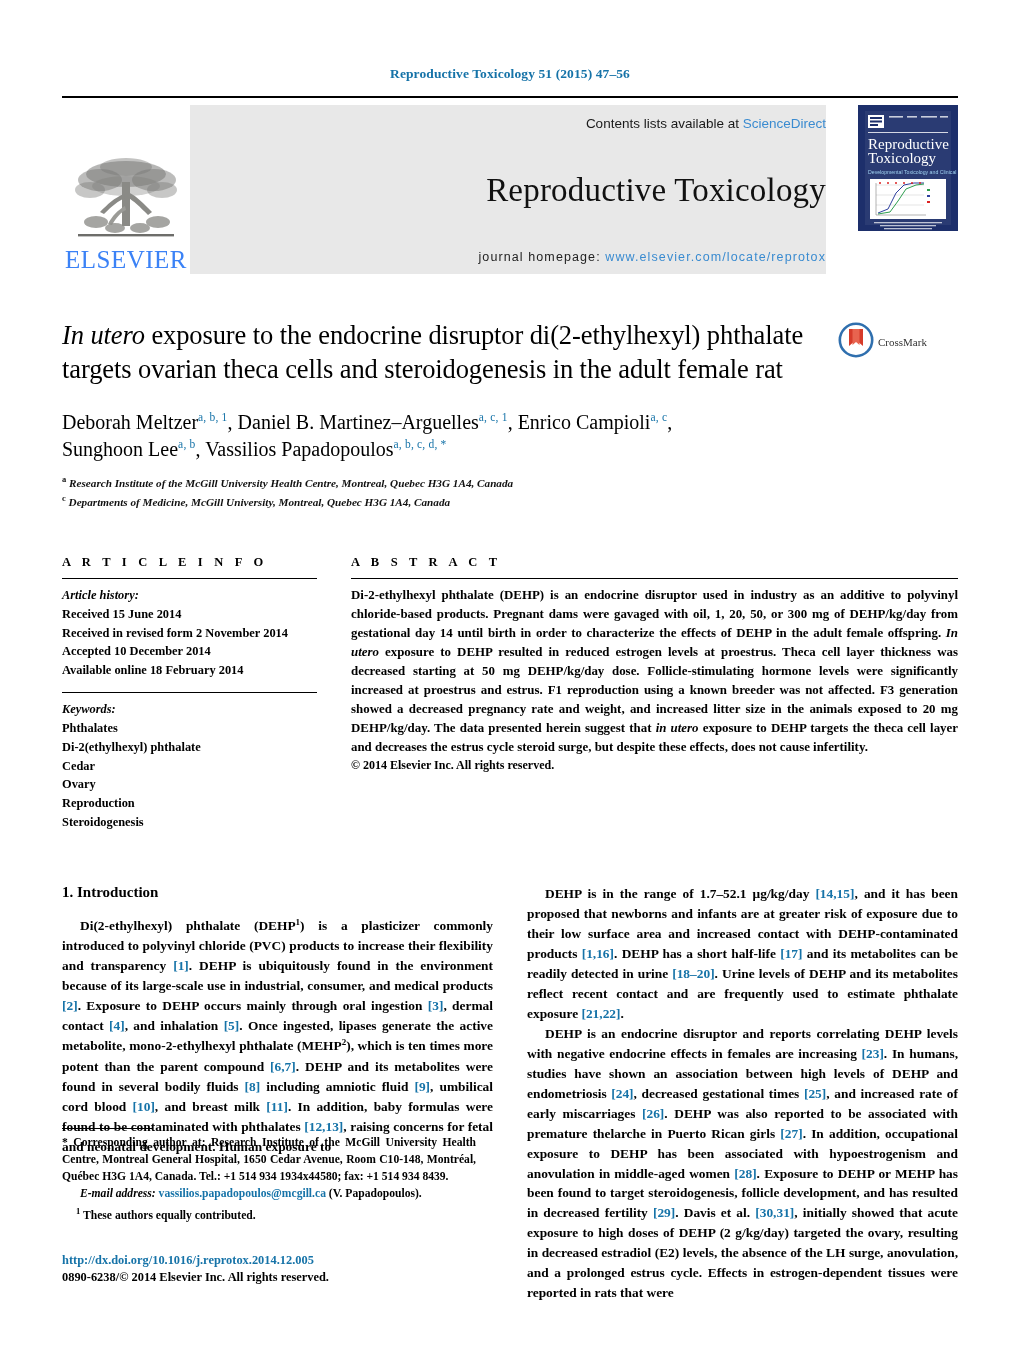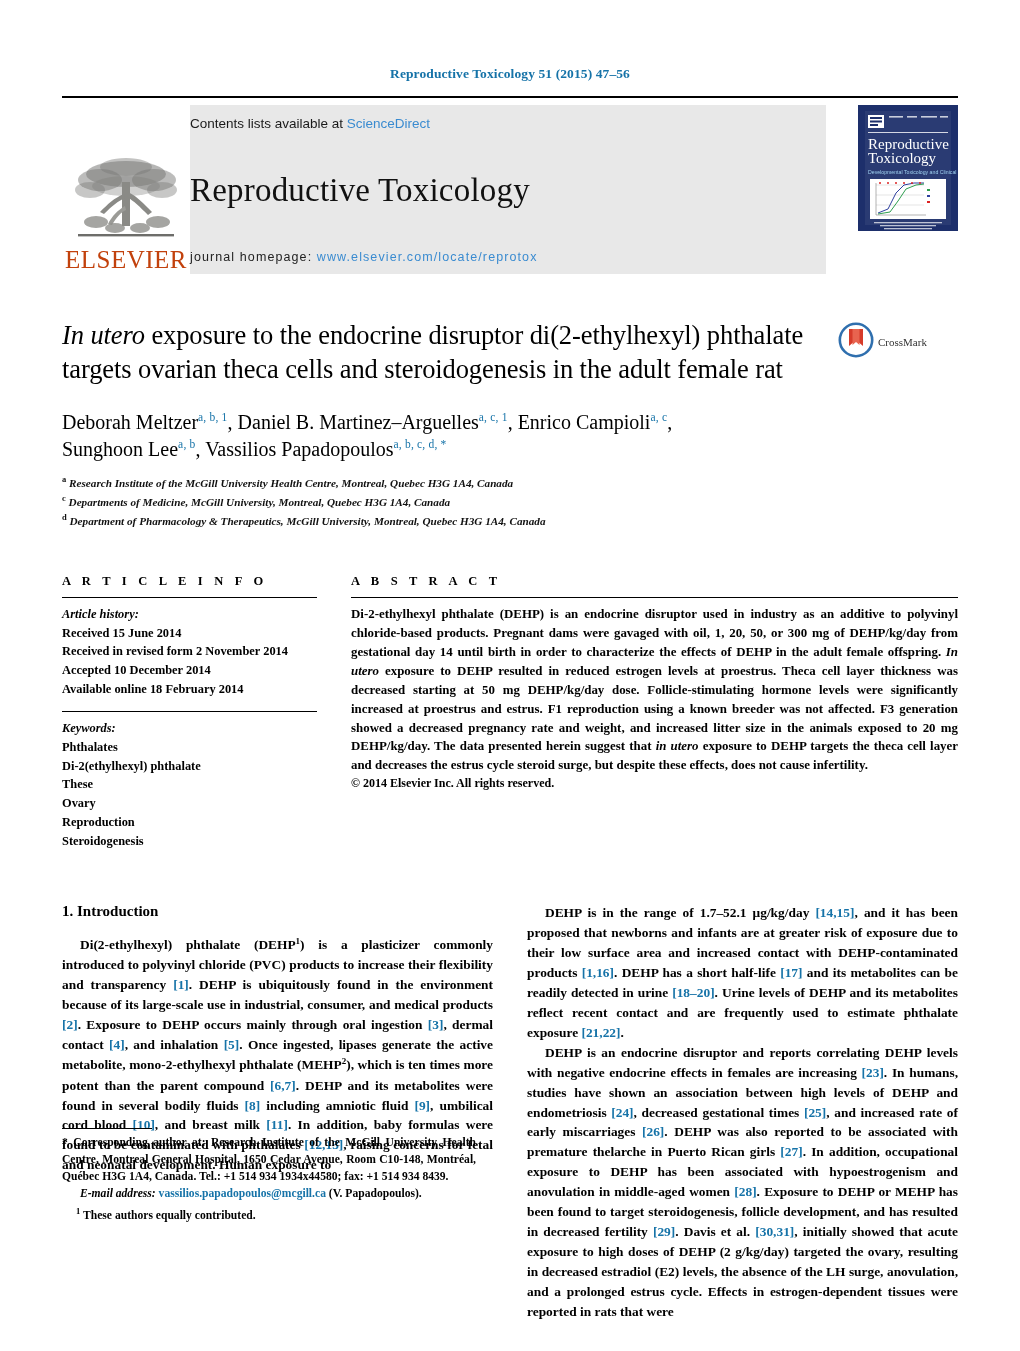--- a/index.html
+++ b/index.html
@@ -40,32 +40,32 @@
     flex: 0 0 128px;
     display: flex;
     flex-direction: column;
     align-items: center;
     justify-content: flex-end;
     padding-bottom: 2px;
   }
   .tree-svg { display:block; }
   .elsevier-word {
     font-family: "Liberation Serif", serif;
-    color: #c2410c;
+    color: #3b82f6;
     font-size: 25px;
     letter-spacing: .5px;
     line-height: 1;
     margin-top: 1px;
   }
   .banner-center {
     flex: 1 1 auto;
     background: #e8e8e8;
     display: flex;
     flex-direction: column;
-    align-items: flex-start;
+    align-items: flex-end;
     justify-content: space-between;
     padding: 11px 0 10px 0;
     min-height: 122px;
     gap: 41px;
   }
   .contents-line {
     font-family: "Liberation Sans", sans-serif;
     font-size: 13.5px;
     color: #1a1a1a;
   }
@@ -368,41 +368,40 @@
     </div>
   </div>
 
   <div class="authors">
     <span><span>Deborah Meltzer</span><sup>a, b, 1</sup></span><span>, </span><span><span>Daniel B. Martinez–Arguelles</span><sup>a, c, 1</sup></span><span>, </span><span><span>Enrico Campioli</span><sup>a, c</sup></span><span>,<br></span><span><span>Sunghoon Lee</span><sup>a, b</sup></span><span>, </span><span><span>Vassilios Papadopoulos</span><sup>a, b, c, d, *</sup></span>
   </div>
 
   <div class="affiliations">
     <div><span class="aff-sup">a</span> <span>Research Institute of the McGill University Health Centre, Montreal, Quebec H3G 1A4, Canada</span></div>
     <div><span class="aff-sup">c</span> <span>Departments of Medicine, McGill University, Montreal, Quebec H3G 1A4, Canada</span></div>
-    <div><span class="aff-sup">d</span> <span>Department of Pharmacology &amp; Therapeutics, McGill University, Montreal, Quebec H3G 1A4, Canada</span></div>
   </div>
 
   <div class="info-abstract">
 
     <div class="col-info">
       <div class="section-head">A R T I C L E   I N F O</div>
       <div class="rule"></div>
       <div class="info-body">
         <div class="lbl">Article history:</div>
         <div>Received 15 June 2014</div>
         <div>Received in revised form 2 November 2014</div>
         <div>Accepted 10 December 2014</div>
         <div>Available online 18 February 2014</div>
       </div>
       <div class="rule-thin"></div>
       <div class="info-body">
         <div class="lbl">Keywords:</div>
         <div>Phthalates</div>
         <div>Di-2(ethylhexyl) phthalate</div>
-        <div>These</div>
+        <div>Cedar</div>
         <div>Ovary</div>
         <div>Reproduction</div>
         <div>Steroidogenesis</div>
       </div>
     </div>
 
     <div class="col-abstract">
       <div class="section-head">A B S T R A C T</div>
       <div class="rule"></div>
       <div class="abstract-body"><span>Di-2-ethylhexyl phthalate (DEHP) is an endocrine disruptor used in industry as an additive to polyvinyl chloride-based products. Pregnant dams were gavaged with oil, 1, 20, 50, or 300 mg of DEHP/kg/day from gestational day 14 until birth in order to characterize the effects of DEHP in the adult female offspring. </span><em>In utero</em><span> exposure to DEHP resulted in reduced estrogen levels at proestrus. Theca cell layer thickness was decreased starting at 50 mg DEHP/kg/day dose. Follicle-stimulating hormone levels were significantly increased at proestrus and estrus. F1 reproduction using a known breeder was not affected. F3 generation showed a decreased pregnancy rate and weight, and increased litter size in the animals exposed to 20 mg DEHP/kg/day. The data presented herein suggest that </span><em>in utero</em><span> exposure to DEHP targets the theca cell layer and decreases the estrus cycle steroid surge, but despite these effects, does not cause infertility.</span></div>
@@ -421,14 +420,18 @@
     </div>
   </div>
 
   <div class="footnotes">
     <div class="fn-rule"></div>
     <p class="fn">* Corresponding author at: Research Institute of the McGill University Health Centre, Montreal General Hospital, 1650 Cedar Avenue, Room C10-148, Montréal, Québec H3G 1A4, Canada. Tel.: +1 514 934 1934x44580; fax: +1 514 934 8439.</p>
     <p class="fn fn-email"><span class="lbl">E-mail address:</span> <span class="mail">vassilios.papadopoulos@mcgill.ca</span><span> (V. Papadopoulos).</span></p>
     <p class="fn fn-eq"><sup>1</sup> <span>These authors equally contributed.</span></p>
   </div>
 
+  <div class="doi-block">
+    <div class="doi">http://dx.doi.org/10.1016/j.reprotox.2014.12.005</div>
+    <div class="issn">0890-6238/© 2014 Elsevier Inc. All rights reserved.</div>
+  </div>
 
 </div>
 
 </body></html>

